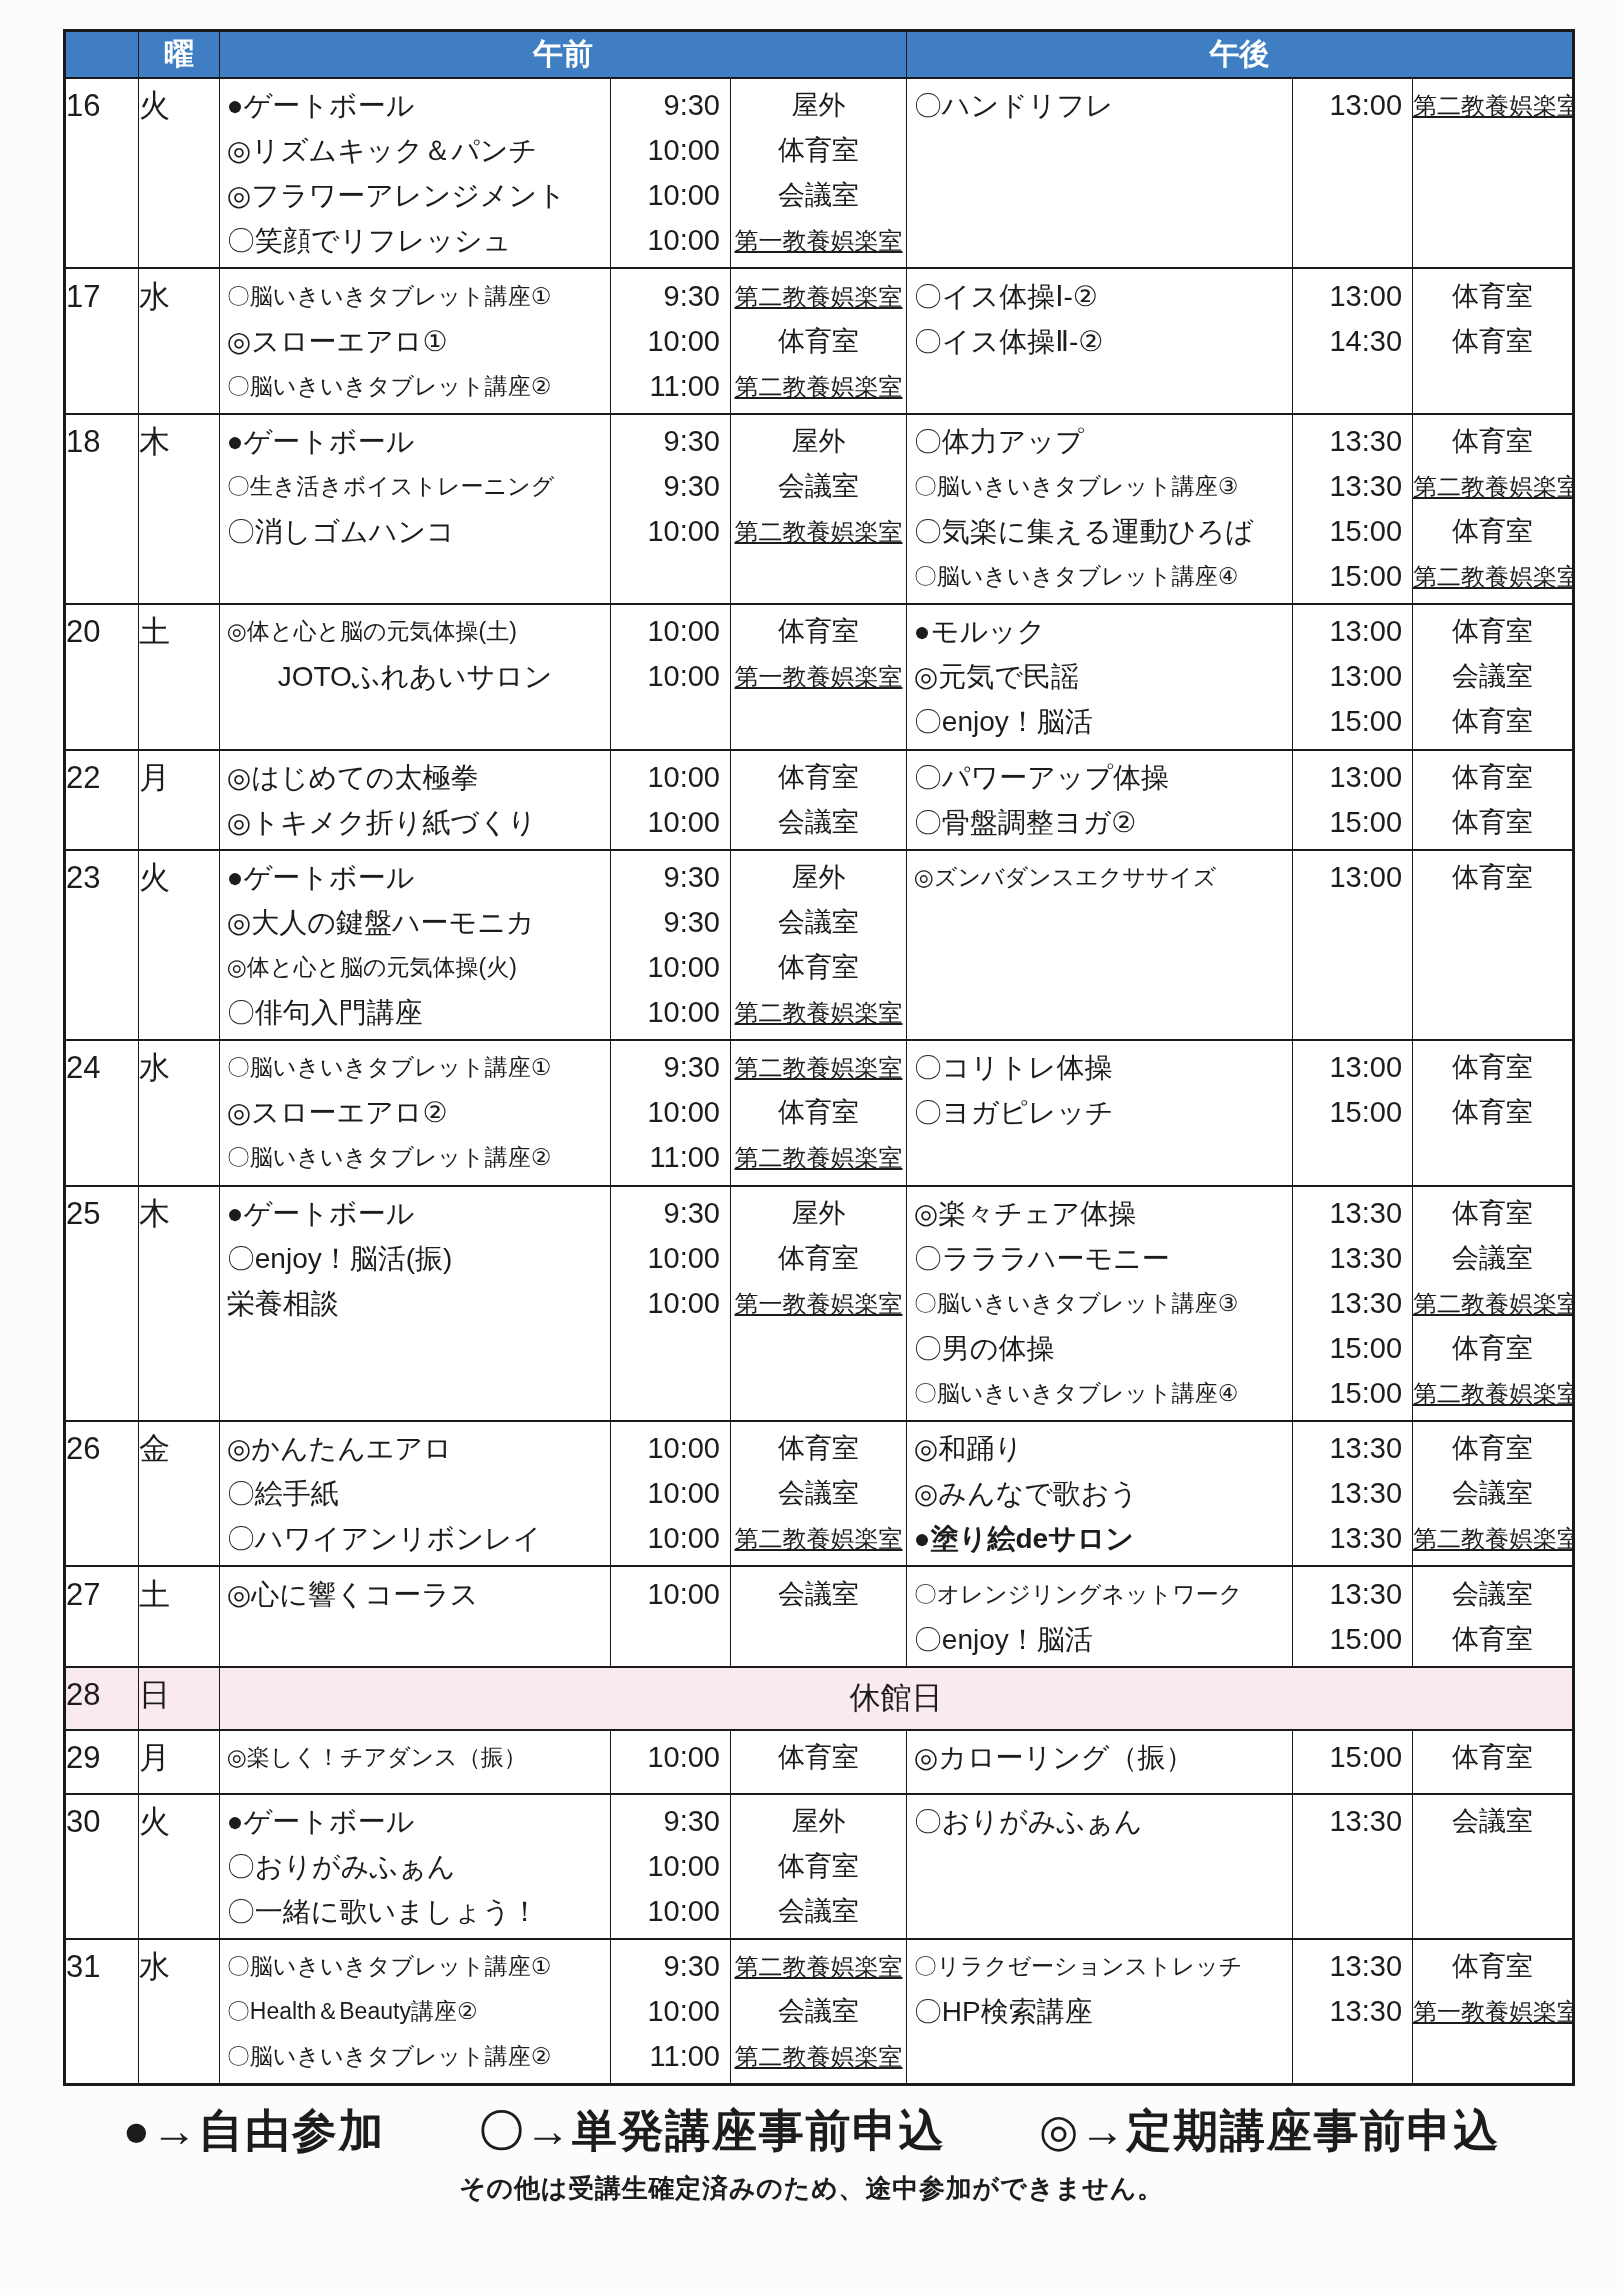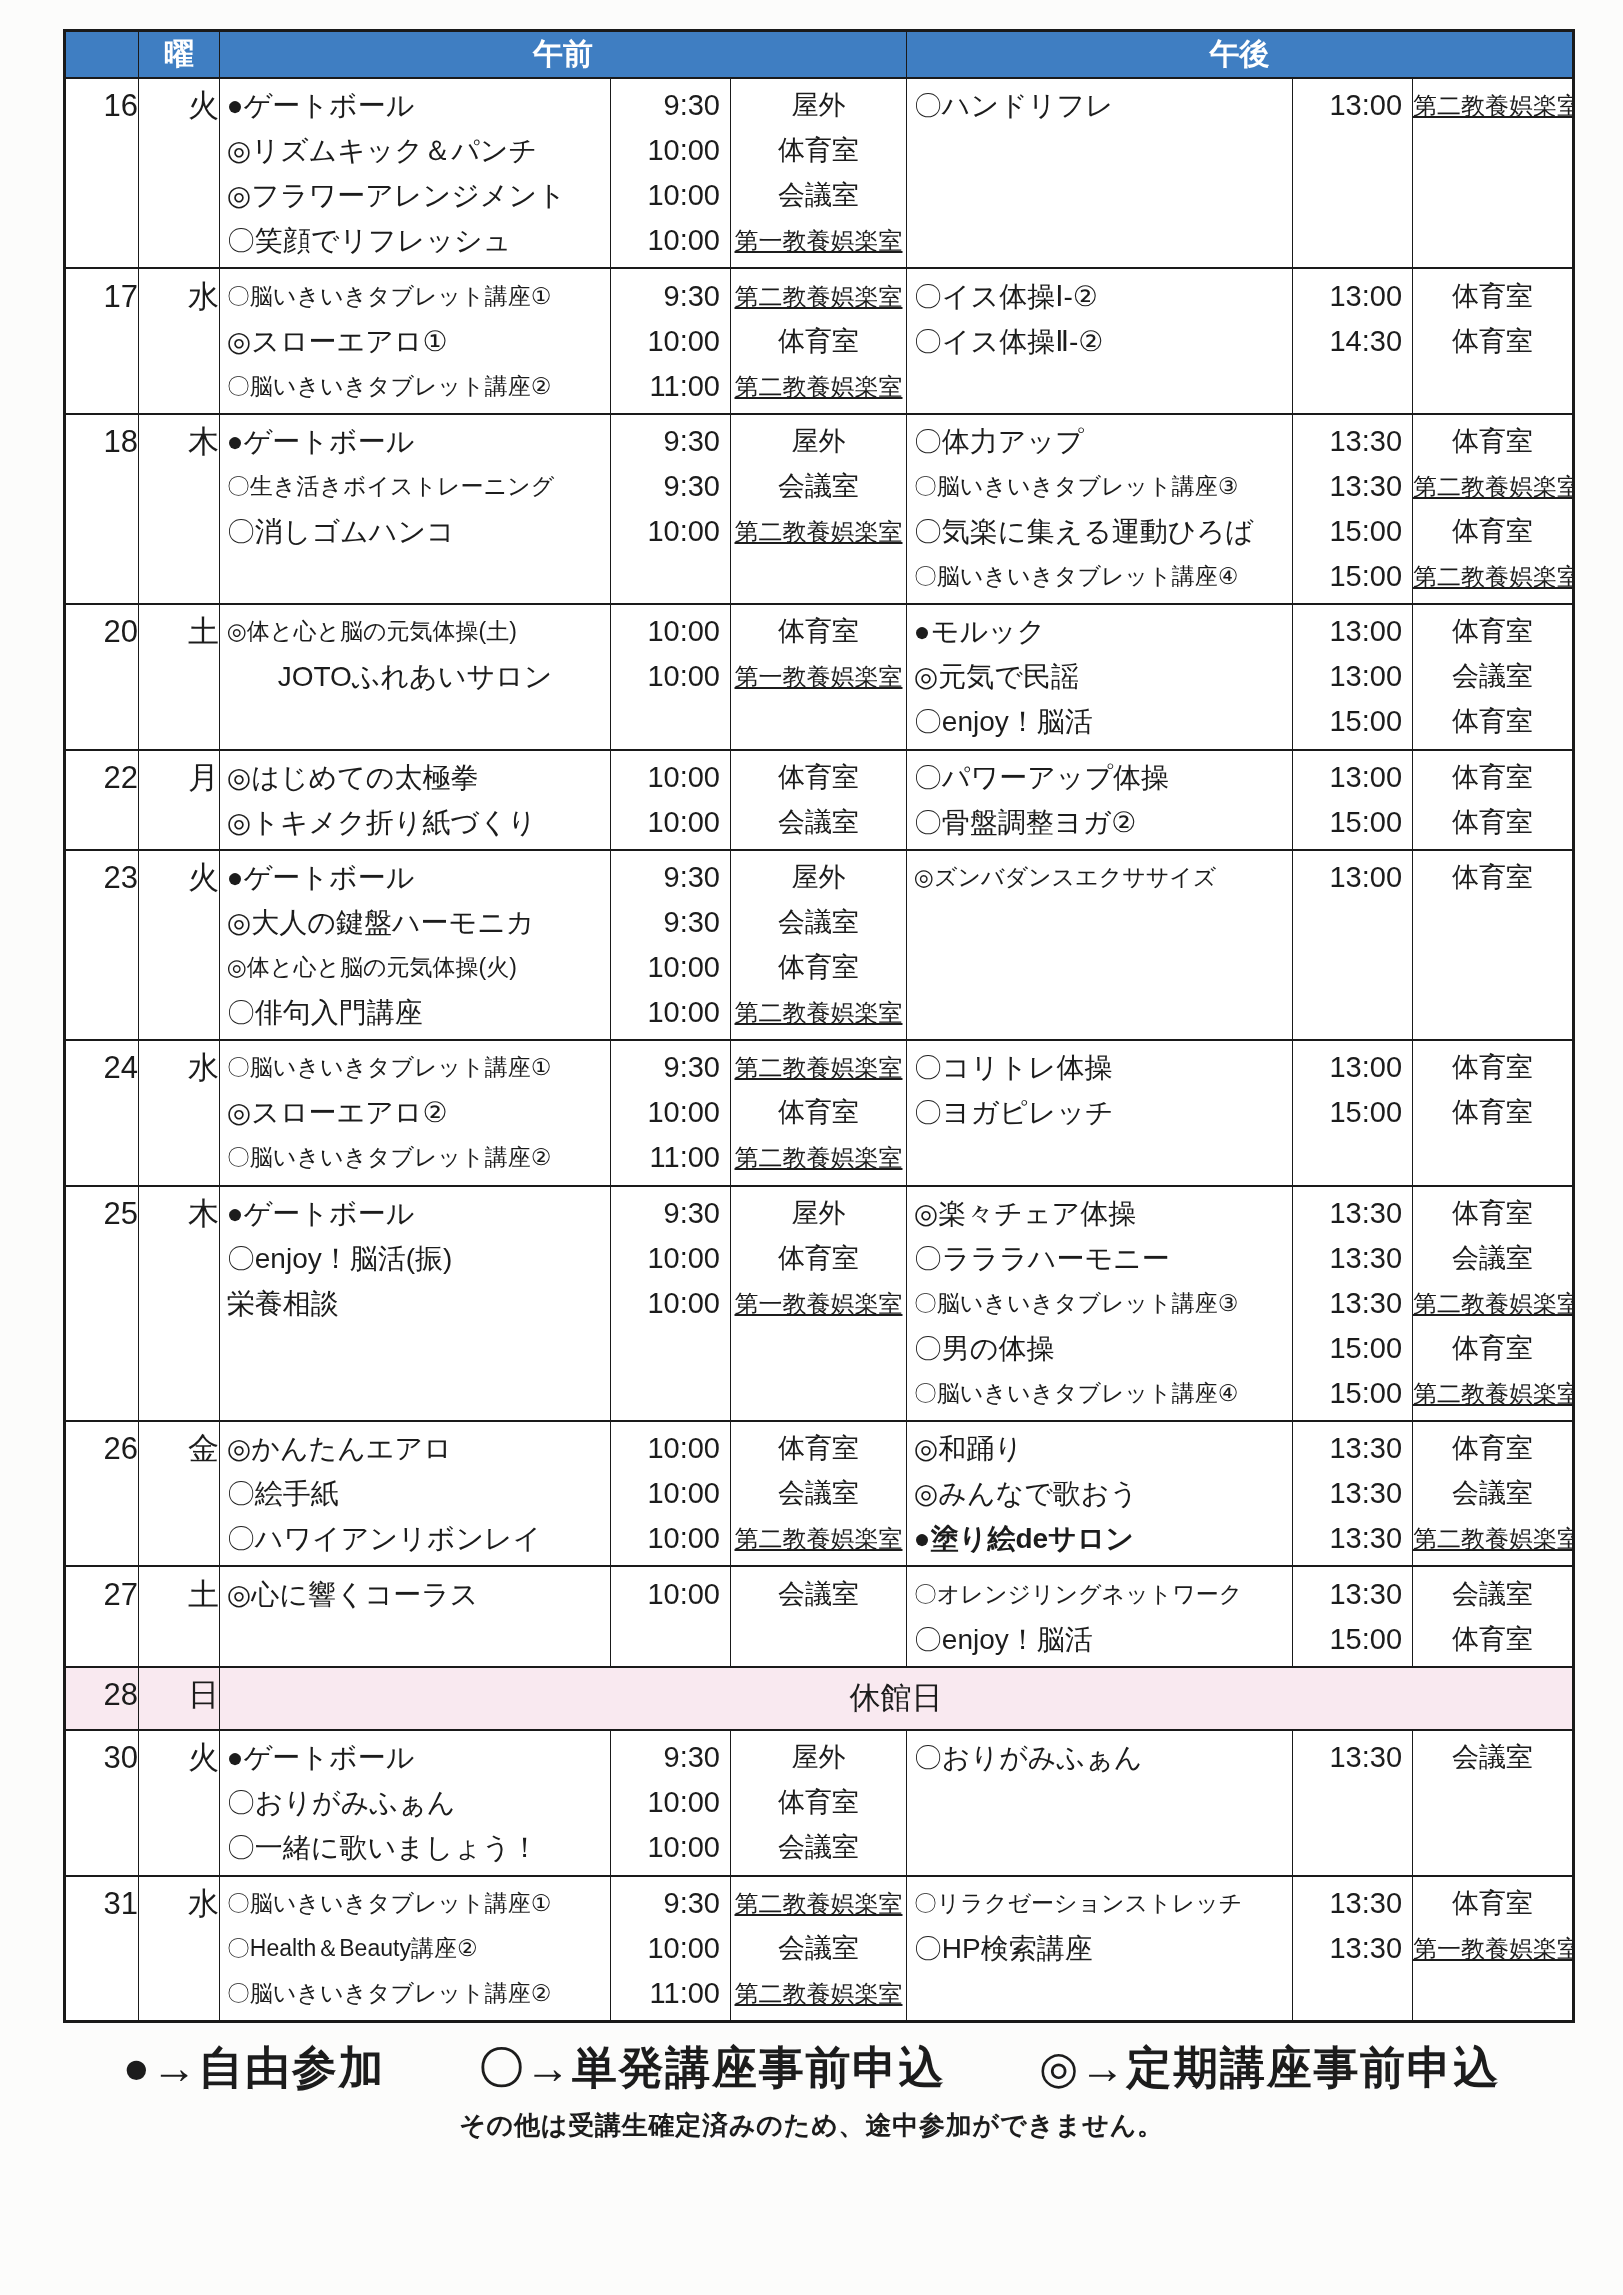--- a/index.html
+++ b/index.html
@@ -25,21 +25,21 @@
     color:var(--header-text,#ffffff);
     font-size:30px;font-weight:bold;
     height:45px;text-align:center;
   }
   tbody td{
     vertical-align:top;
     padding:4.2px 0;
     height:53px;
   }
   tr.day-row > td{border-top:2.5px solid var(--border,#1a1a1a);}
-  .date-cell,.day-cell{text-align:right;font-size:31px;line-height:45px;}
+  .date-cell,.day-cell{text-align:left;font-size:31px;line-height:45px;}
   .line{height:45px;line-height:45px;white-space:nowrap;overflow:hidden;}
   .act{padding-left:6.8px;font-size:28px;text-align:left;}
   .act.long{font-size:23px;}
   .act.center{text-align:center;padding-left:0;}
   .act.bold{font-weight:bold;}
   .time{text-align:right;padding-right:10px;font-size:29px;}
   .room{text-align:center;font-size:27px;}
   .room.small{font-size:24px;text-decoration:underline;}
   tr.closed > td{background:var(--closed-bg,#f9e9f0);}
   .closed-cell{vertical-align:middle !important;text-align:center;font-size:31px;}
@@ -389,20 +389,42 @@
             <div class="line room">会議室</div>
             <div class="line room">体育室</div>
           </td>
         </tr>
         <tr class="day-row closed">
           <td class="date-cell">28</td>
           <td class="day-cell">日</td>
           <td class="closed-cell" colspan="6">休館日</td>
         </tr>
         <tr class="day-row">
+          <td class="date-cell">29</td>
+          <td class="day-cell">月</td>
+          <td>
+            <div class="line act long">◎楽しく！チアダンス（振）</div>
+          </td>
+          <td>
+            <div class="line time">10:00</div>
+          </td>
+          <td>
+            <div class="line room">体育室</div>
+          </td>
+          <td>
+            <div class="line act">◎カローリング（振）</div>
+          </td>
+          <td>
+            <div class="line time">15:00</div>
+          </td>
+          <td>
+            <div class="line room">体育室</div>
+          </td>
+        </tr>
+        <tr class="day-row">
           <td class="date-cell">30</td>
           <td class="day-cell">火</td>
           <td>
             <div class="line act">●ゲートボール</div>
             <div class="line act">〇おりがみふぁん</div>
             <div class="line act">〇一緒に歌いましょう！</div>
           </td>
           <td>
             <div class="line time">9:30</div>
             <div class="line time">10:00</div>

